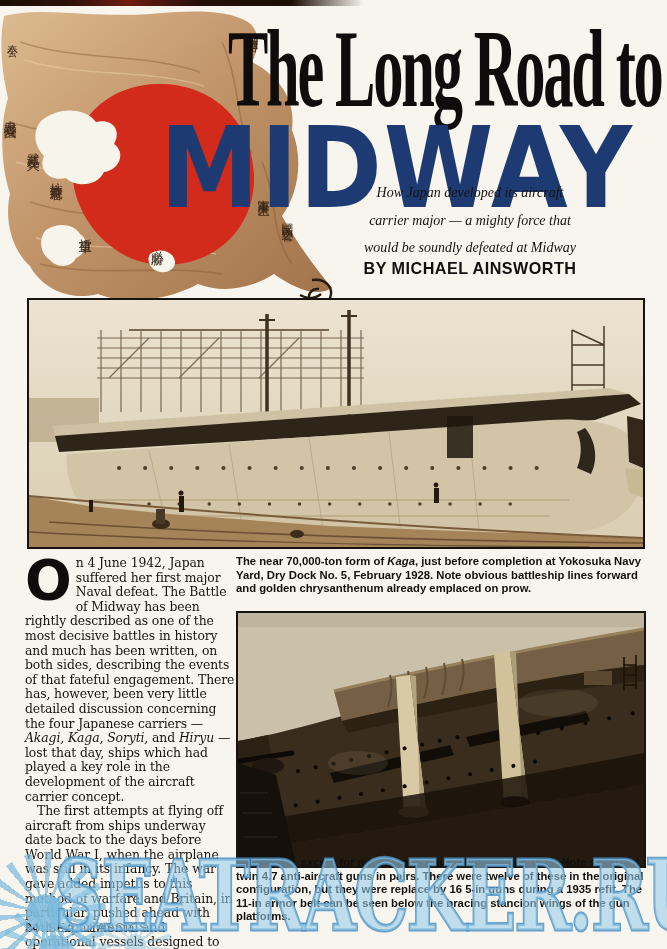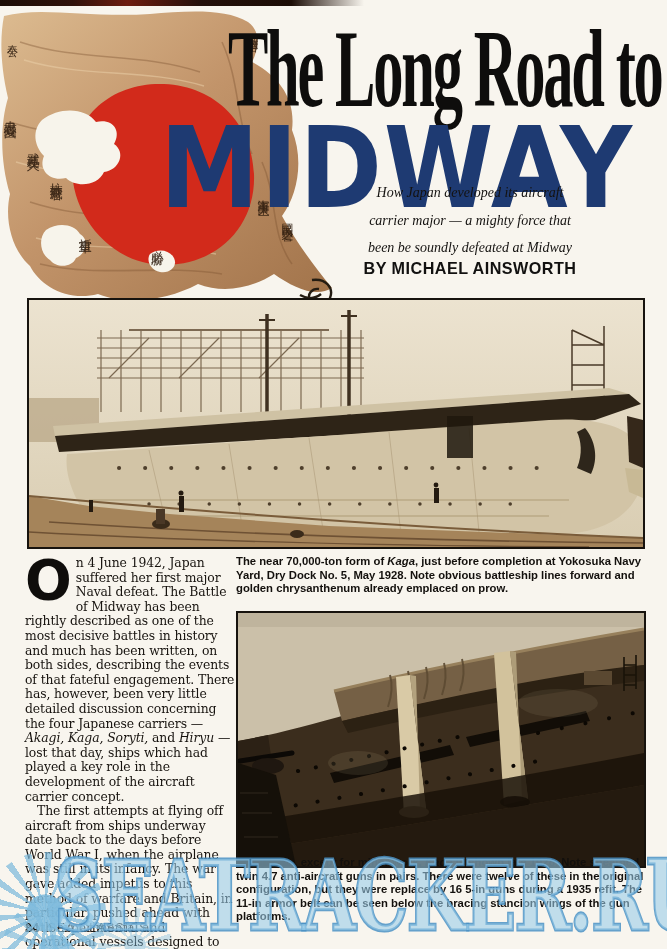--- a/index.html
+++ b/index.html
@@ -144,21 +144,21 @@
     <div class="calli" style="left:281px;top:212px;font-size:12px;">國民之譽</div>
     <div class="calli" style="left:246px;top:24px; font-size:12px;">贈山本君</div>
     <div class="calli" style="left:6px;  top:34px; font-size:11px;">奉公</div>
   </div>
 
   <div class="title-line1">The Long Road to</div>
   <div class="title-midway">MIDWAY</div>
   <div class="subtitle">
     <div>How Japan developed its aircraft</div>
     <div>carrier major — a mighty force that</div>
-    <div>been be soundly defeated at Midway</div>
+    <div>would be soundly defeated at Midway</div>
   </div>
   <div class="byline">BY MICHAEL AINSWORTH</div>
 
   <div class="photo photo1">
     <svg width="614" height="247" viewBox="0 0 614 247">
       <defs>
         <linearGradient id="sky1" x1="0" y1="0" x2="0" y2="1">
           <stop offset="0" stop-color="#ece3d0"></stop>
             <stop offset="1" stop-color="#d9cdb2"></stop>
         </linearGradient>
@@ -205,21 +205,21 @@
       <g fill="#241a10">
         <rect x="150" y="196" width="5" height="16"></rect>
           <circle cx="152" cy="193" r="2.5"></circle>
         <rect x="405" y="188" width="5" height="15"></rect>
           <circle cx="407" cy="185" r="2.4"></circle>
         <rect x="60" y="200" width="4" height="12"></rect>
       </g>
     </svg>
   </div>
 
-  <div class="caption caption1"><span>The near 70,000-ton form of </span><span style="font-style: italic;">Kaga</span><span>, just before completion at Yokosuka Navy Yard, Dry Dock No. 5, May 1928. Note obvious battleship lines forward and golden chrysanthenum already emplaced on prow.</span></div>
+  <div class="caption caption1"><span>The near 70,000-ton form of </span><span style="font-style: italic;">Kaga</span><span>, just before completion at Yokosuka Navy Yard, Dry Dock No. 5, February 1928. Note obvious battleship lines forward and golden chrysanthenum already emplaced on prow.</span></div>
 
   <div class="column">
     <p><span class="dropcap">O</span><span><span>n 4 June 1942, Japan suffered her first major Naval defeat. The Battle of Midway has been rightly described as one of the most decisive battles in history and much has been written, on both sides, describing the events of that fateful engagement. There has, however, been very little detailed discussion concerning the four Japanese carriers — </span><span style="font-style: italic;">Akagi, Kaga, Soryti,</span><span> and </span><span style="font-style: italic;">Hiryu</span><span> — lost that day, ships which had played a key role in the development of the aircraft carrier concept.</span></span></p>
     <p>The first attempts at flying off aircraft from ships underway date back to the days before World War I, when the airplane was still in its infancy. The war gave added impetus to this method of warfare and Britain, in particular, pushed ahead with both experimental and operational vessels designed to carry land planes. At the conclusion of WWI, Britain was the only country</p>
   </div>
 
   <div class="photo photo2">
     <svg width="406" height="253" viewBox="0 0 406 253">
       <rect width="406" height="253" fill="#cbc0a9"></rect>
       <rect x="0" y="0" width="406" height="14" fill="#bfb49d"></rect>

